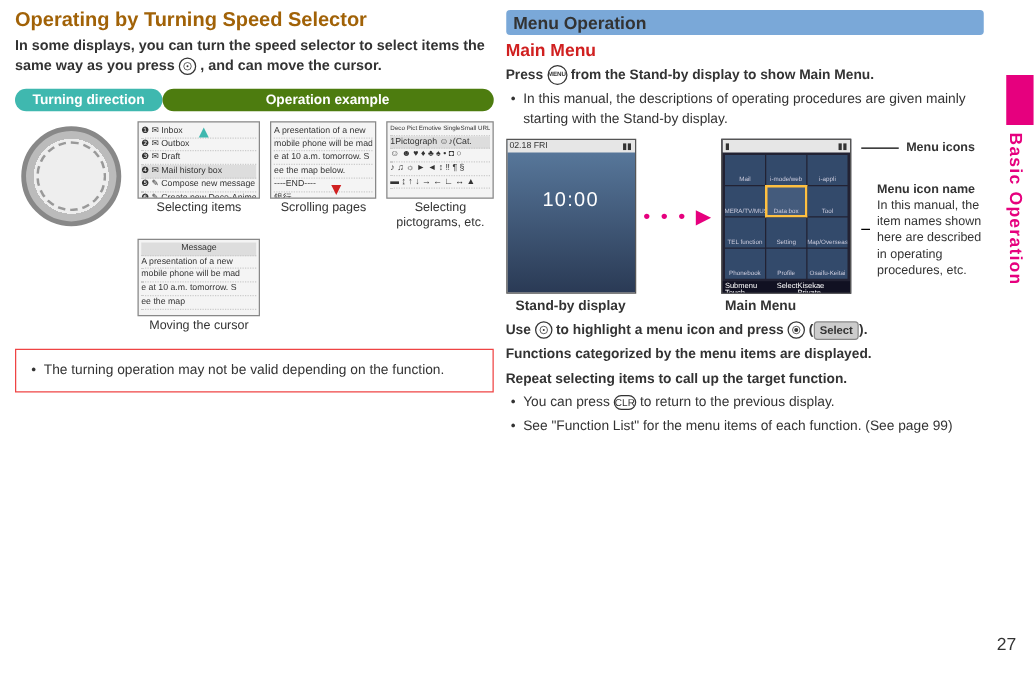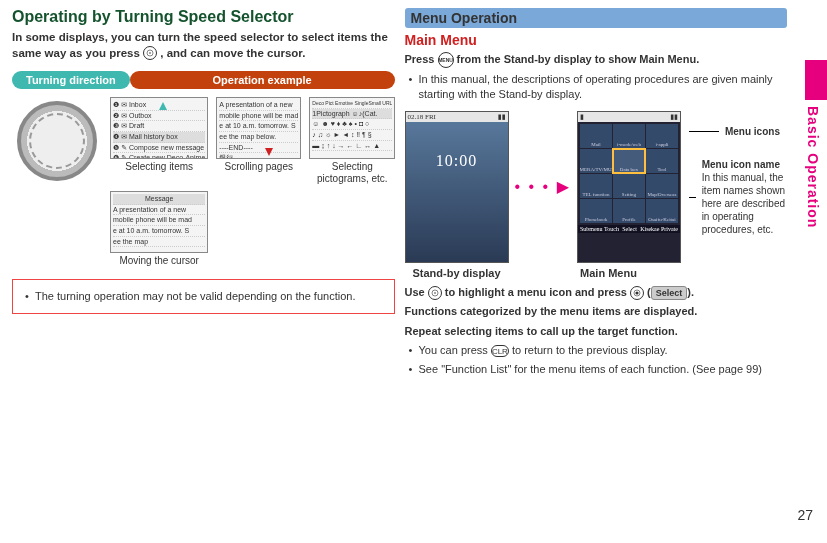--- a/index.html
+++ b/index.html
@@ -2,46 +2,46 @@
 <html><head>
 <meta charset="utf-8">
 <style>
   * { box-sizing: border-box; margin: 0; padding: 0; }
   body { font-family: Arial, Helvetica, sans-serif; font-size: 11px; color: #333; background: #fff; width: 827px; height: 543px; position: relative; overflow: hidden; }
   .page { display: flex; padding: 8px 40px 8px 12px; gap: 10px; height: 100%; }
   .col { flex: 1; min-width: 0; }
   .side-tab { position: absolute; right: 0; top: 60px; width: 22px; height: 200px; }
   .side-tab .pink { background: #e6007e; width: 22px; height: 40px; }
   .side-tab .label { writing-mode: vertical-rl; color: #e6007e; font-weight: bold; font-size: 14px; margin-top: 6px; letter-spacing: 1px; }
-  h1.red { color: #14532d; font-size: 16px; font-weight: bold; margin-bottom: 4px; }
+  h1.red { color: #a16207; font-size: 16px; font-weight: bold; margin-bottom: 4px; }
   h2.blue-bar { background: #7aa8d8; color: #333; font-size: 14px; font-weight: bold; padding: 2px 6px; border-radius: 3px; margin-bottom: 2px; display: inline-block; width: 100%; }
   h2.red-sub { color: #d02020; font-size: 14px; font-weight: bold; margin: 2px 0 4px; }
   .bold { font-weight: bold; }
   .intro { font-weight: bold; font-size: 11.5px; line-height: 1.35; margin-bottom: 10px; }
   .inline-icon { display: inline-flex; align-items: center; justify-content: center; width: 18px; height: 12px; border: 1px solid #333; border-radius: 7px; font-size: 8px; vertical-align: middle; background: #fff; }
   .inline-icon.round { width: 14px; height: 14px; border-radius: 50%; }
   .inline-icon.menu { width: 16px; height: 16px; border-radius: 50%; font-size: 5px; }
   .pill-row { display: flex; gap: 0; margin-bottom: 8px; }
   .pill { color: #fff; font-weight: bold; font-size: 11px; padding: 3px 14px; border-radius: 10px; text-align: center; }
   .pill.teal { background: #3fb8af; flex: 0 0 auto; }
-  .pill.green { background: #c2410c; flex: 1; }
+  .pill.green { background: #4d7c0f; flex: 1; }
   .examples { display: flex; gap: 8px; }
   .ex-left { flex: 0 0 90px; }
   .ex-right { flex: 1; display: grid; grid-template-columns: 1fr 1fr 1fr; gap: 6px 8px; }
   .dial { width: 80px; height: 80px; border-radius: 50%; border: 4px solid #888; position: relative; background: radial-gradient(circle at 50% 50%, #eee 0 30px, #bbb 30px 40px); margin: 4px auto; }
   .dial:after { content: ""; position: absolute; inset: 8px; border-radius: 50%; border: 2px dashed #999; }
   .shot { border: 1px solid #888; background: #f4f4f4; height: 62px; font-size: 7px; line-height: 1.1; padding: 2px; overflow: hidden; position: relative; }
   .shot .row { white-space: nowrap; overflow: hidden; border-bottom: 1px dotted #ccc; padding: 1px 0; }
   .shot .hl { background: #ddd; }
   .cap { text-align: center; font-size: 10px; margin-top: 2px; line-height: 1.2; }
   .note-box { border: 1px solid #ef4444; padding: 6px 8px; margin-top: 12px; font-size: 11px; line-height: 1.4; }
   .bullet { padding-left: 10px; position: relative; margin: 3px 0 3px 4px; line-height: 1.4; }
   .bullet:before { content: "•"; position: absolute; left: 0; top: 0; }
   .phone-row { display: flex; align-items: center; gap: 6px; margin: 8px 0 4px; }
-  .phone { border: 1px solid #555; background: #223; color: #fff; width: 104px; height: 152px; font-size: 7px; position: relative; overflow: hidden; font-family: Liberation Serif, serif; }
+  .phone { border: 1px solid #555; background: #223; color: #fff; width: 104px; height: 124px; font-size: 7px; position: relative; overflow: hidden; }
   .phone.standby { background: linear-gradient(#5b7ca0, #2a3a55); }
   .phone .topbar { background: #e6e6e6; color: #333; font-size: 7px; padding: 1px 2px; display: flex; justify-content: space-between; }
   .phone .clock { font-size: 16px; text-align: center; margin-top: 30px; letter-spacing: 1px; }
   .phone.menu-grid .grid { display: grid; grid-template-columns: repeat(3, 1fr); gap: 1px; padding: 2px; }
   .phone.menu-grid .cell { background: #334a6b; height: 24px; font-size: 5px; display: flex; flex-direction: column; align-items: center; justify-content: flex-end; padding: 1px; color: #ccd; overflow: hidden; }
   .phone.menu-grid .cell.sel { outline: 2px solid #ffc040; outline-offset: -1px; background: #445b7c; }
   .phone.menu-grid .soft { display: flex; justify-content: space-between; font-size: 6px; padding: 1px 2px; background: #112; }
   .arrow-dots { color: #e6007e; font-size: 16px; letter-spacing: 2px; align-self: center; }
   .callout { font-size: 10px; line-height: 1.3; }
   .callout-line { border-top: 1px solid #000; width: 30px; display: inline-block; vertical-align: middle; margin-right: 2px; }

